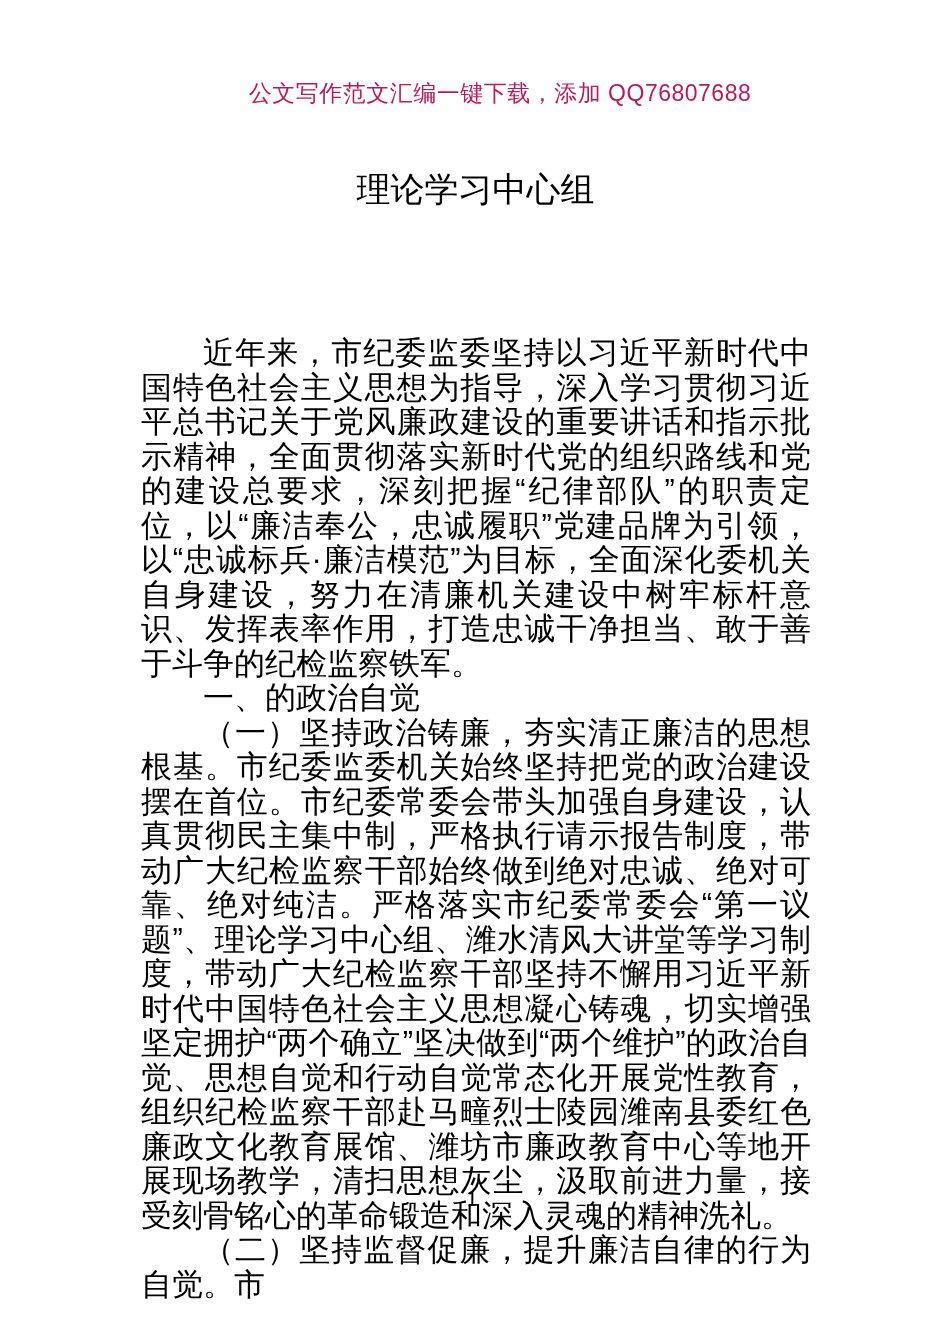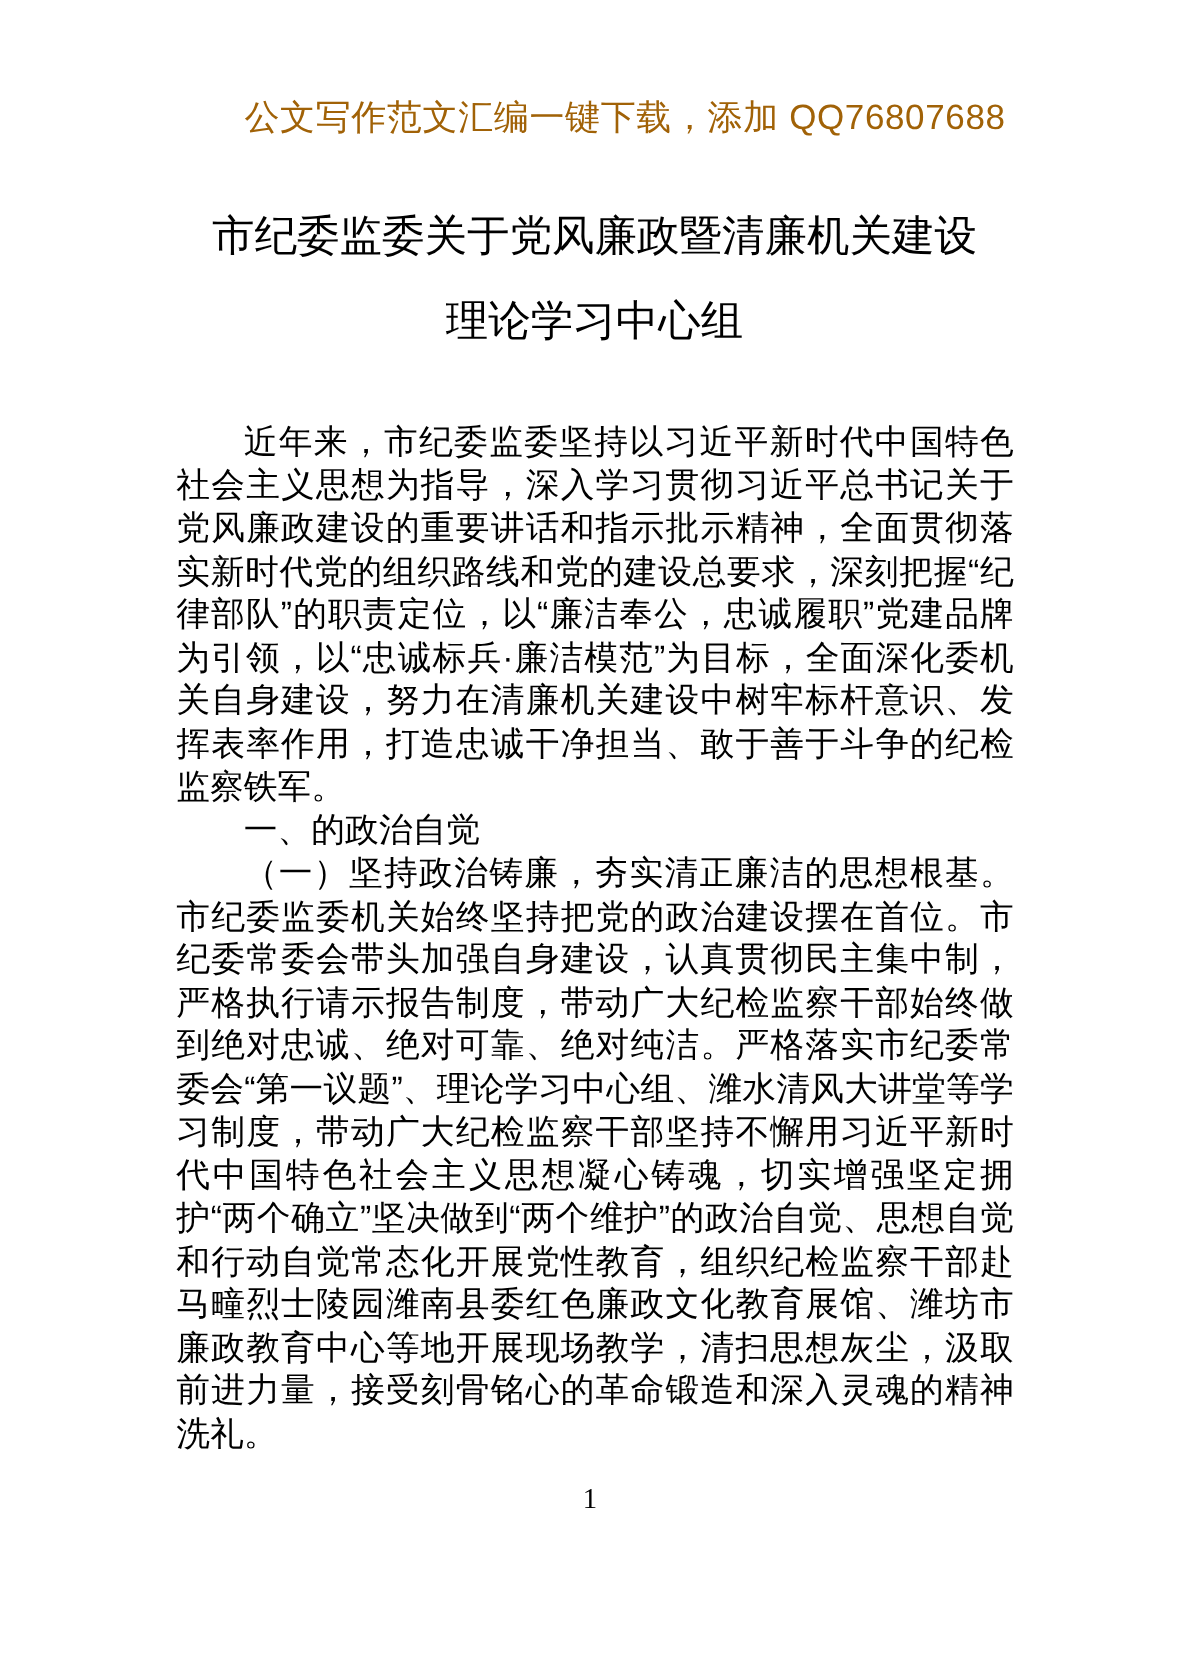--- a/index.html
+++ b/index.html
@@ -15,44 +15,44 @@
     overflow: hidden;
     font-family: "Liberation Sans", "DejaVu Sans", sans-serif;
     color: #000000;
   }
   .notice {
     position: absolute;
     top: 81px;
     left: 50px;
     width: 900px;
     text-align: center;
-    font-size: 28px;
+    font-size: 23px;
     line-height: 25px;
-    color: #a16207;
+    color: #be185d;
     letter-spacing: 0.5px;
   }
   .doc-title {
     position: absolute;
     top: 155px;
     left: 140px;
     width: 671px;
     text-align: center;
     font-size: 34px;
     line-height: 68px;
     color: #000000;
   }
   .doc-title .title-line {
     display: block;
   }
   .content {
     position: absolute;
     top: 336px;
     left: 141px;
     width: 670px;
-    font-size: 27px;
+    font-size: 31px;
     line-height: 34.5px;
     text-align: justify;
     color: #000000;
   }
   .content p {
     margin: 0;
     padding: 0;
     text-indent: 2em;
   }
   .page-number {
@@ -67,25 +67,25 @@
   }
 </style>
 </head>
 <body>
 
 <div class="page">
 
   <div class="notice">公文写作范文汇编一键下载，添加 QQ76807688</div>
 
   <div class="doc-title">
-    <span class="title-line">市纪委监委关于党风廉政暨清廉机关建设</span>
     <span class="title-line">理论学习中心组</span>
   </div>
 
   <div class="content">
       <p>近年来，市纪委监委坚持以习近平新时代中国特色社会主义思想为指导，深入学习贯彻习近平总书记关于党风廉政建设的重要讲话和指示批示精神，全面贯彻落实新时代党的组织路线和党的建设总要求，深刻把握“纪律部队”的职责定位，以“廉洁奉公，忠诚履职”党建品牌为引领，以“忠诚标兵·廉洁模范”为目标，全面深化委机关自身建设，努力在清廉机关建设中树牢标杆意识、发挥表率作用，打造忠诚干净担当、敢于善于斗争的纪检监察铁军。</p>
       <p>一、的政治自觉</p>
       <p>（一）坚持政治铸廉，夯实清正廉洁的思想根基。市纪委监委机关始终坚持把党的政治建设摆在首位。市纪委常委会带头加强自身建设，认真贯彻民主集中制，严格执行请示报告制度，带动广大纪检监察干部始终做到绝对忠诚、绝对可靠、绝对纯洁。严格落实市纪委常委会“第一议题”、理论学习中心组、潍水清风大讲堂等学习制度，带动广大纪检监察干部坚持不懈用习近平新时代中国特色社会主义思想凝心铸魂，切实增强坚定拥护“两个确立”坚决做到“两个维护”的政治自觉、思想自觉和行动自觉常态化开展党性教育，组织纪检监察干部赴马疃烈士陵园潍南县委红色廉政文化教育展馆、潍坊市廉政教育中心等地开展现场教学，清扫思想灰尘，汲取前进力量，接受刻骨铭心的革命锻造和深入灵魂的精神洗礼。</p>
+      <p>（二）坚持监督促廉，提升廉洁自律的行为自觉。市</p>
     </div>
 
   <div class="page-number">1</div>
 
 </div>
 
 </body></html>

